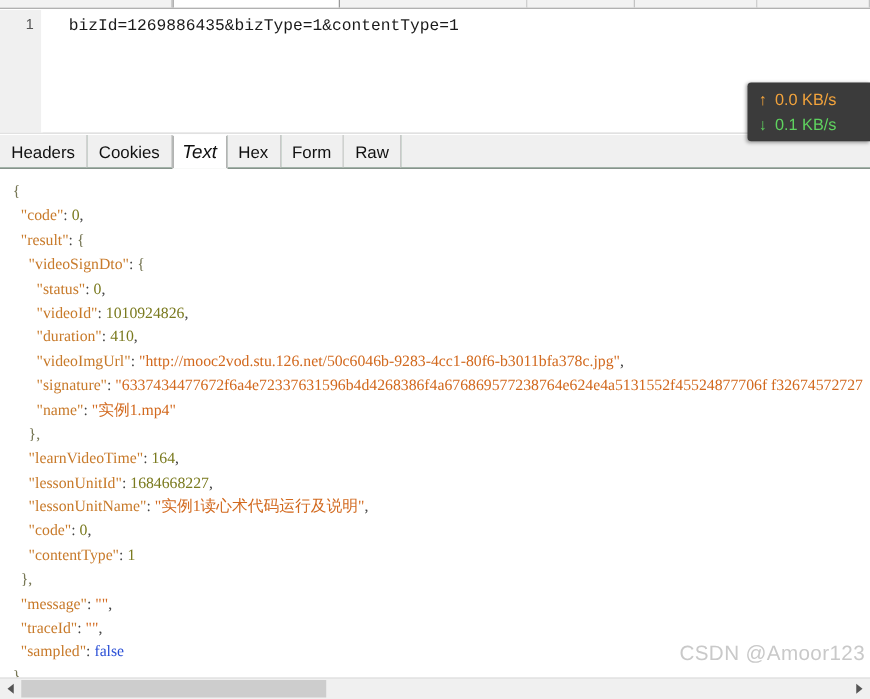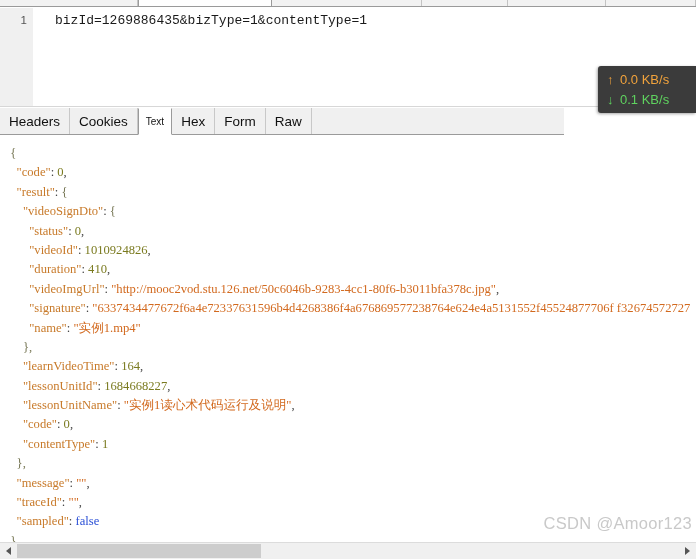--- a/index.html
+++ b/index.html
@@ -103,21 +103,21 @@
   }
   .net-row { display: flex; align-items: center; white-space: nowrap; }
   .net-arrow { width: 13px; font-size: 13px; display: inline-block; }
   .net-up { color: #f2a33c; }
   .net-down { color: #5fd35f; }
 
   
   .tabbar {
     position: absolute;
     left: 0; top: 108px;
-    width: 564px;
+    width: 696px;
     height: 27px;
     background: #14532d;
     box-sizing: border-box;
     border-bottom: 1px solid #9a9a9a;
     display: flex;
     align-items: stretch;
     padding-left: 0px;
   }
   .tab {
     display: flex;
@@ -132,22 +132,23 @@
     cursor: default;
     font-family: "Liberation Sans", sans-serif;
   }
   .tab.active {
     background: #ffffff;
     border-left: 1px solid #9a9a9a;
     border-right: 1px solid #9a9a9a;
     border-top: 1px solid #ffffff;
     border-bottom: 1px solid #ffffff;
     height: 27px;
-    font-size: 10px;
+    font-size: 15px;
     padding: 0 7px;
+    font-style: italic;
   }
   .tabbar-filler {
     flex: 1;
     background: #f0f0f0;
     border-bottom: 0;
   }
 
   
   .json-pane {
     position: absolute;

